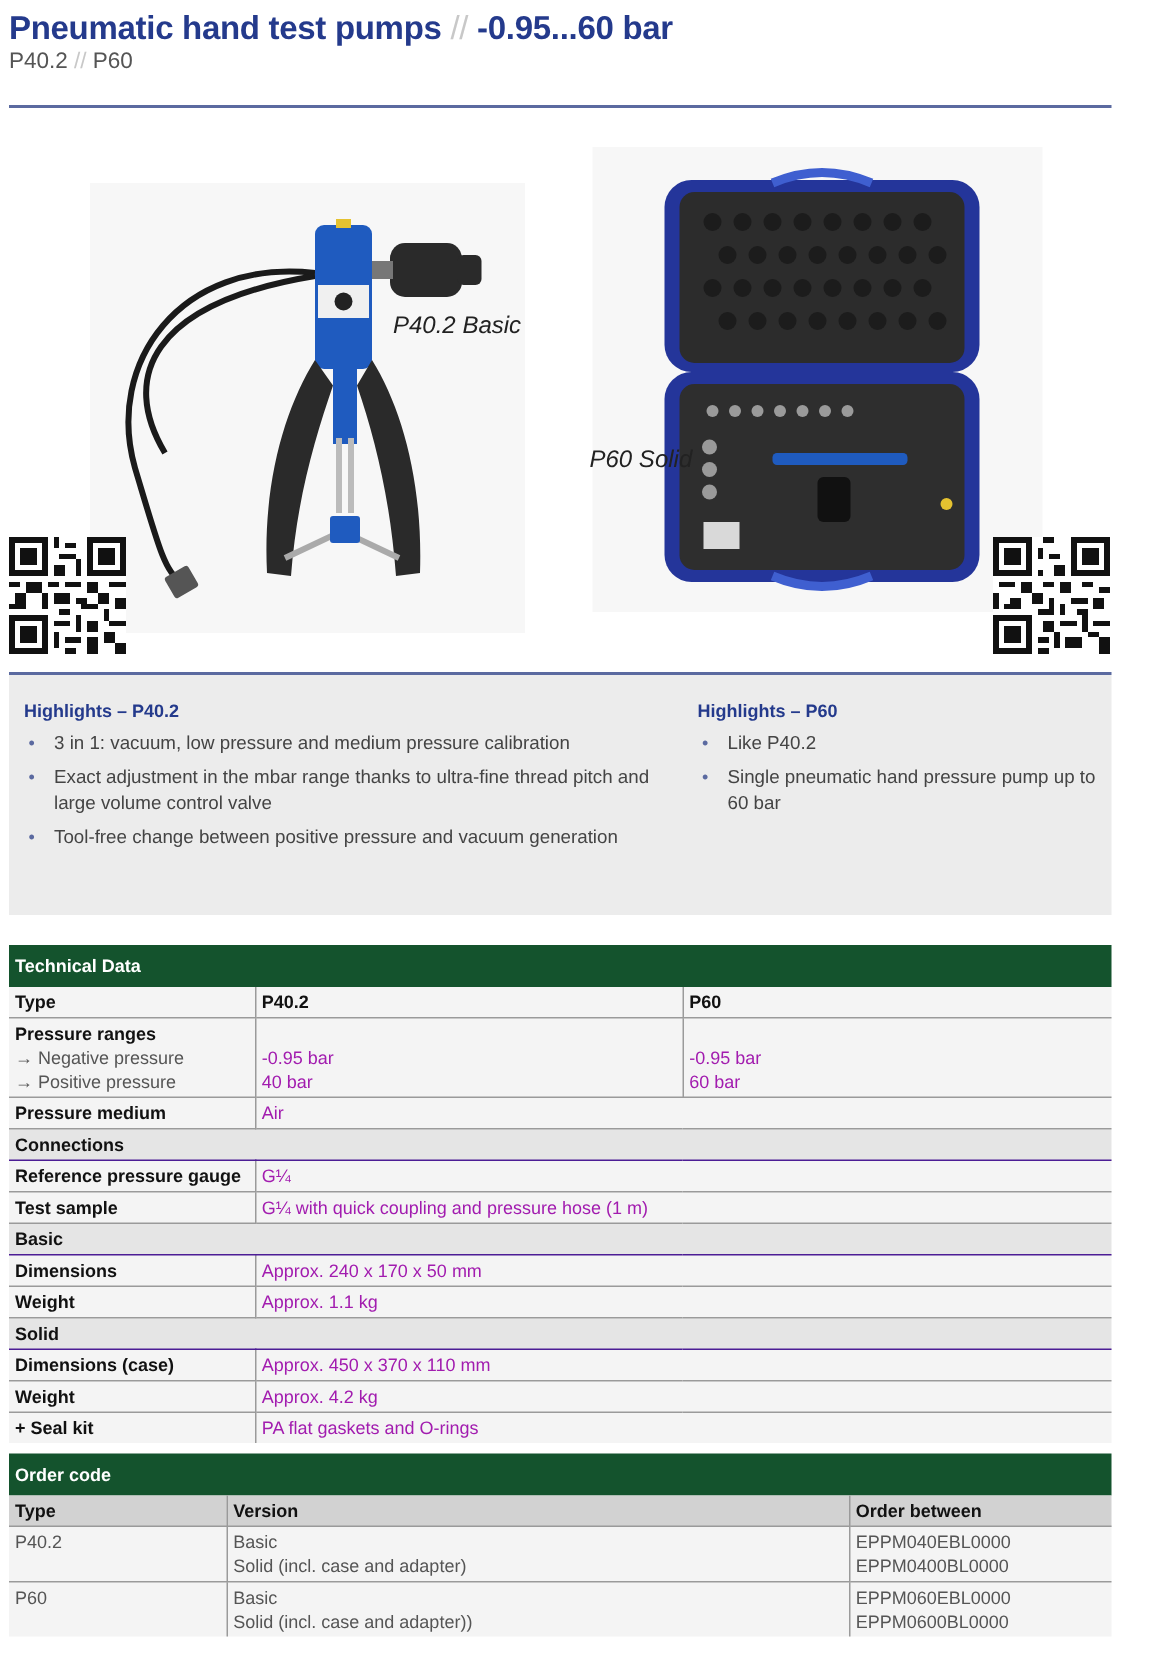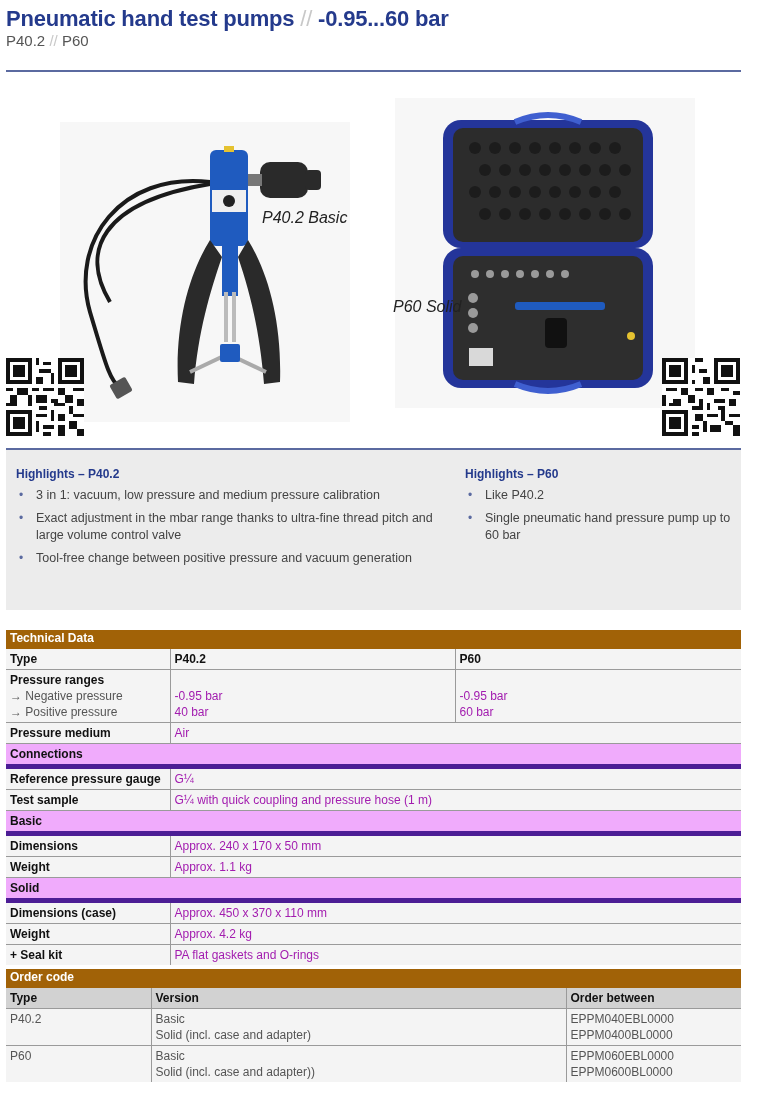--- a/index.html
+++ b/index.html
@@ -23,26 +23,26 @@
 
     .highlights { position: absolute; left: 6px; top: 450px; width: 735px; height: 160px; background: #ececec; }
     .hl-col { position: absolute; top: 17px; }
     .hl-col h3 { font-size: 12px; color: #243a8c; font-weight: bold; margin-bottom: 6px; }
     .hl-col ul { list-style: none; }
     .hl-col li { position: relative; padding-left: 20px; font-size: 12.5px; line-height: 17px; color: #444; margin-bottom: 6px; }
     .hl-col li::before { content: "•"; position: absolute; left: 3px; top: 0; color: #5b6aa0; font-size: 12px; }
 
     table { border-collapse: collapse; position: absolute; left: 6px; width: 735px; font-size: 12px; }
     td, th { text-align: left; vertical-align: top; padding: 2px 4px 2px 4px; line-height: 16px; }
-    .tbl-head td { background: #a16207; color: #fff; font-weight: bold; padding: 0 4px; height: 19px; }
+    .tbl-head td { background: #14532d; color: #fff; font-weight: bold; padding: 6px 4px; height: 19px; }
     .row td { background: #f4f4f4; border-bottom: 1px solid #9a9a9a; color: #a21caf; }
     .row td.lab { font-weight: bold; color: #111; border-right: 1px solid #9a9a9a; }
     .row td.mid { border-right: 1px solid #9a9a9a; }
     .row td.bold { font-weight: bold; color: #111; }
-    .grp td { background: #f0abfc; font-weight: bold; color: #111; border-bottom: 5px solid #4c1d95; }
+    .grp td { background: #e5e5e5; font-weight: bold; color: #111; border-bottom: 1px solid #4c1d95; }
     .sub { font-weight: normal; color: #555; }
     .last td { border-bottom: none; }
 
     .tech { top: 630px; }
     .tech col.c1 { width: 164px; }
     .tech col.c2 { width: 285px; }
 
     .order { top: 969px; }
     .order .hdr td { background: #d2d2d2; font-weight: bold; color: #111; border-bottom: 1px solid #9a9a9a; }
     .order .hdr td.mid { border-right: 1px solid #9a9a9a; }

